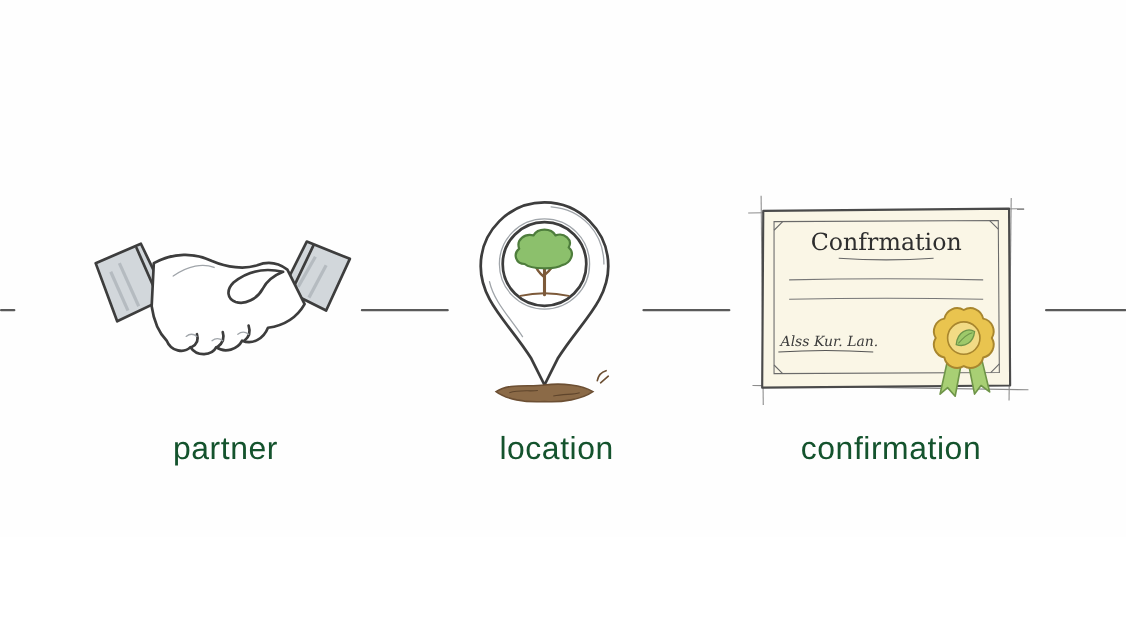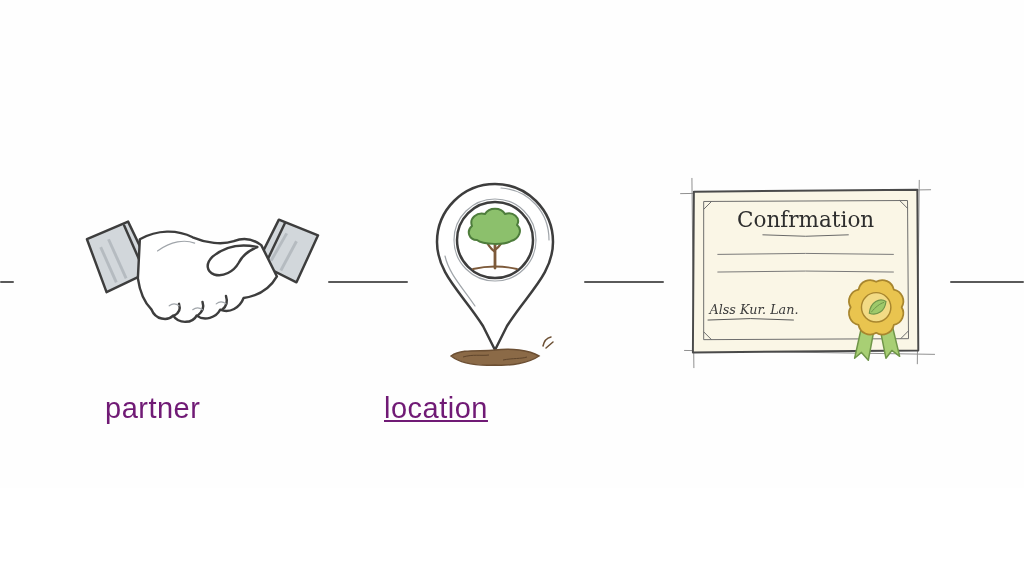--- a/index.html
+++ b/index.html
@@ -10,21 +10,22 @@
     overflow:hidden;
     font-family:"Liberation Sans",sans-serif;
   }
   .connector{
     position:absolute;top:281px;height:2px;
     background:#5a5a5a;border-radius:1px;
   }
   .step-icon{position:absolute;}
   .step-label{
     position:absolute;top:392px;
-    font-size:29px;color:#701a75;
+    text-align:center;
+    font-size:29px;color:#14532d;
     letter-spacing:.5px;
   }
   svg{display:block;}
   .ink{stroke:#3d3d3d;stroke-width:2.5;stroke-linecap:round;stroke-linejoin:round;}
   .faint{stroke:#a0a5aa;stroke-width:1.2;fill:none;stroke-linecap:round;}
 </style>
 </head>
 <body>
 
 <div class="canvas">
@@ -136,15 +137,16 @@
       <g>
         <path fill="#e9c44f" stroke="#a8862e" stroke-width="1.8" stroke-linejoin="round" d="M202,108 A12 12 0 0 1 220,116 A12 12 0 0 1 228,134 A12 12 0 0 1 220,152 A12 12 0 0 1 202,160 A12 12 0 0 1 184,152 A12 12 0 0 1 176,134 A12 12 0 0 1 184,116 A12 12 0 0 1 202,108 Z"></path>
         <circle cx="202" cy="134" r="15" fill="#f2db85" stroke="#a8862e" stroke-width="1.5"></circle>
         <path d="M195,140 C196,128 206,124 212,128 C211,138 203,143 195,140 Z" fill="#9ec96a" stroke="#6f9549" stroke-width="1.2"></path>
         <path d="M197,139 C201,134 206,130 210,129" stroke="#6f9549" stroke-width="1" fill="none"></path>
       </g>
     </svg>
   </div>
 
   <div class="step-label" style="left:105px;width:200px;">partner</div>
-  <div class="step-label" style="left:384px;width:200px;text-decoration:underline;">location</div>
+  <div class="step-label" style="left:406px;width:200px;">location</div>
+  <div class="step-label" style="left:700px;width:220px;">confirmation</div>
 
 </div>
 
 </body></html>

